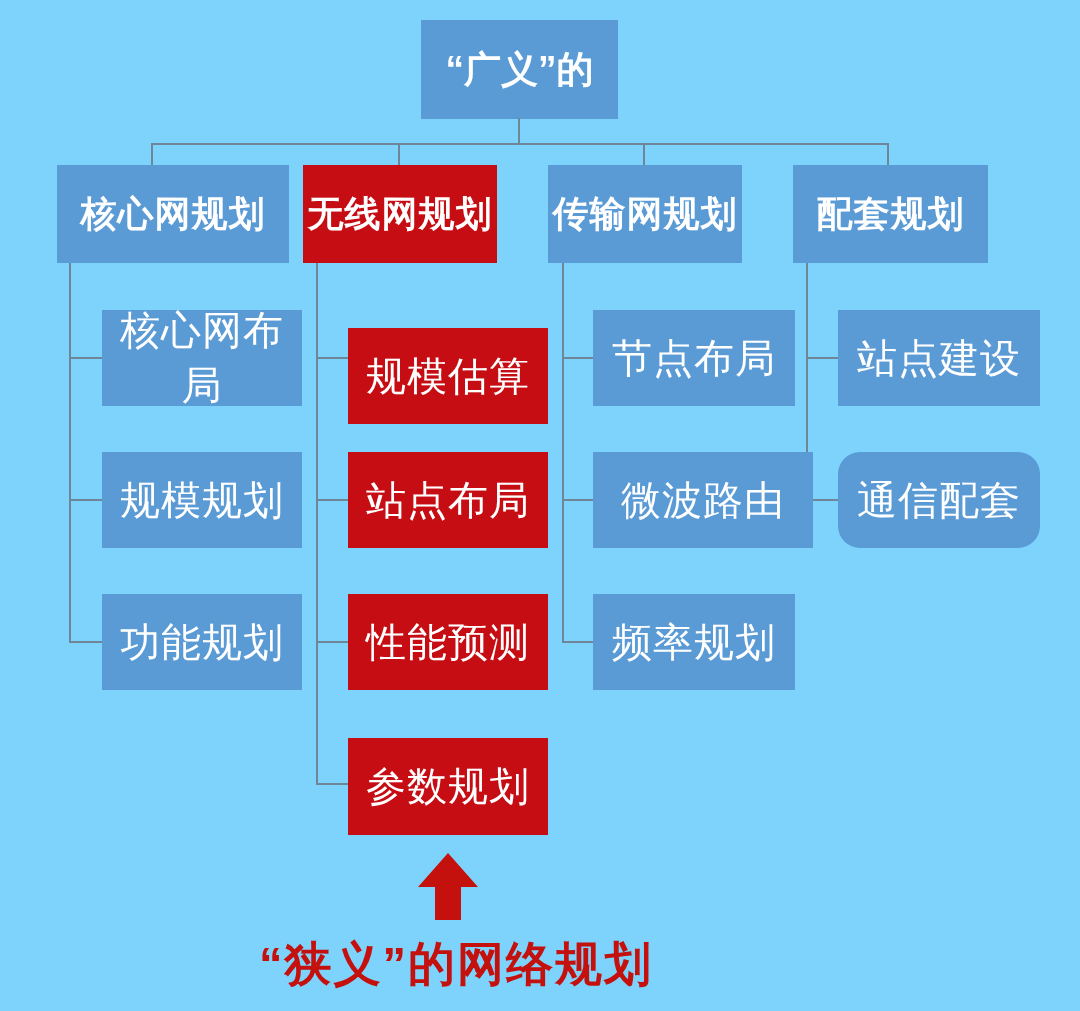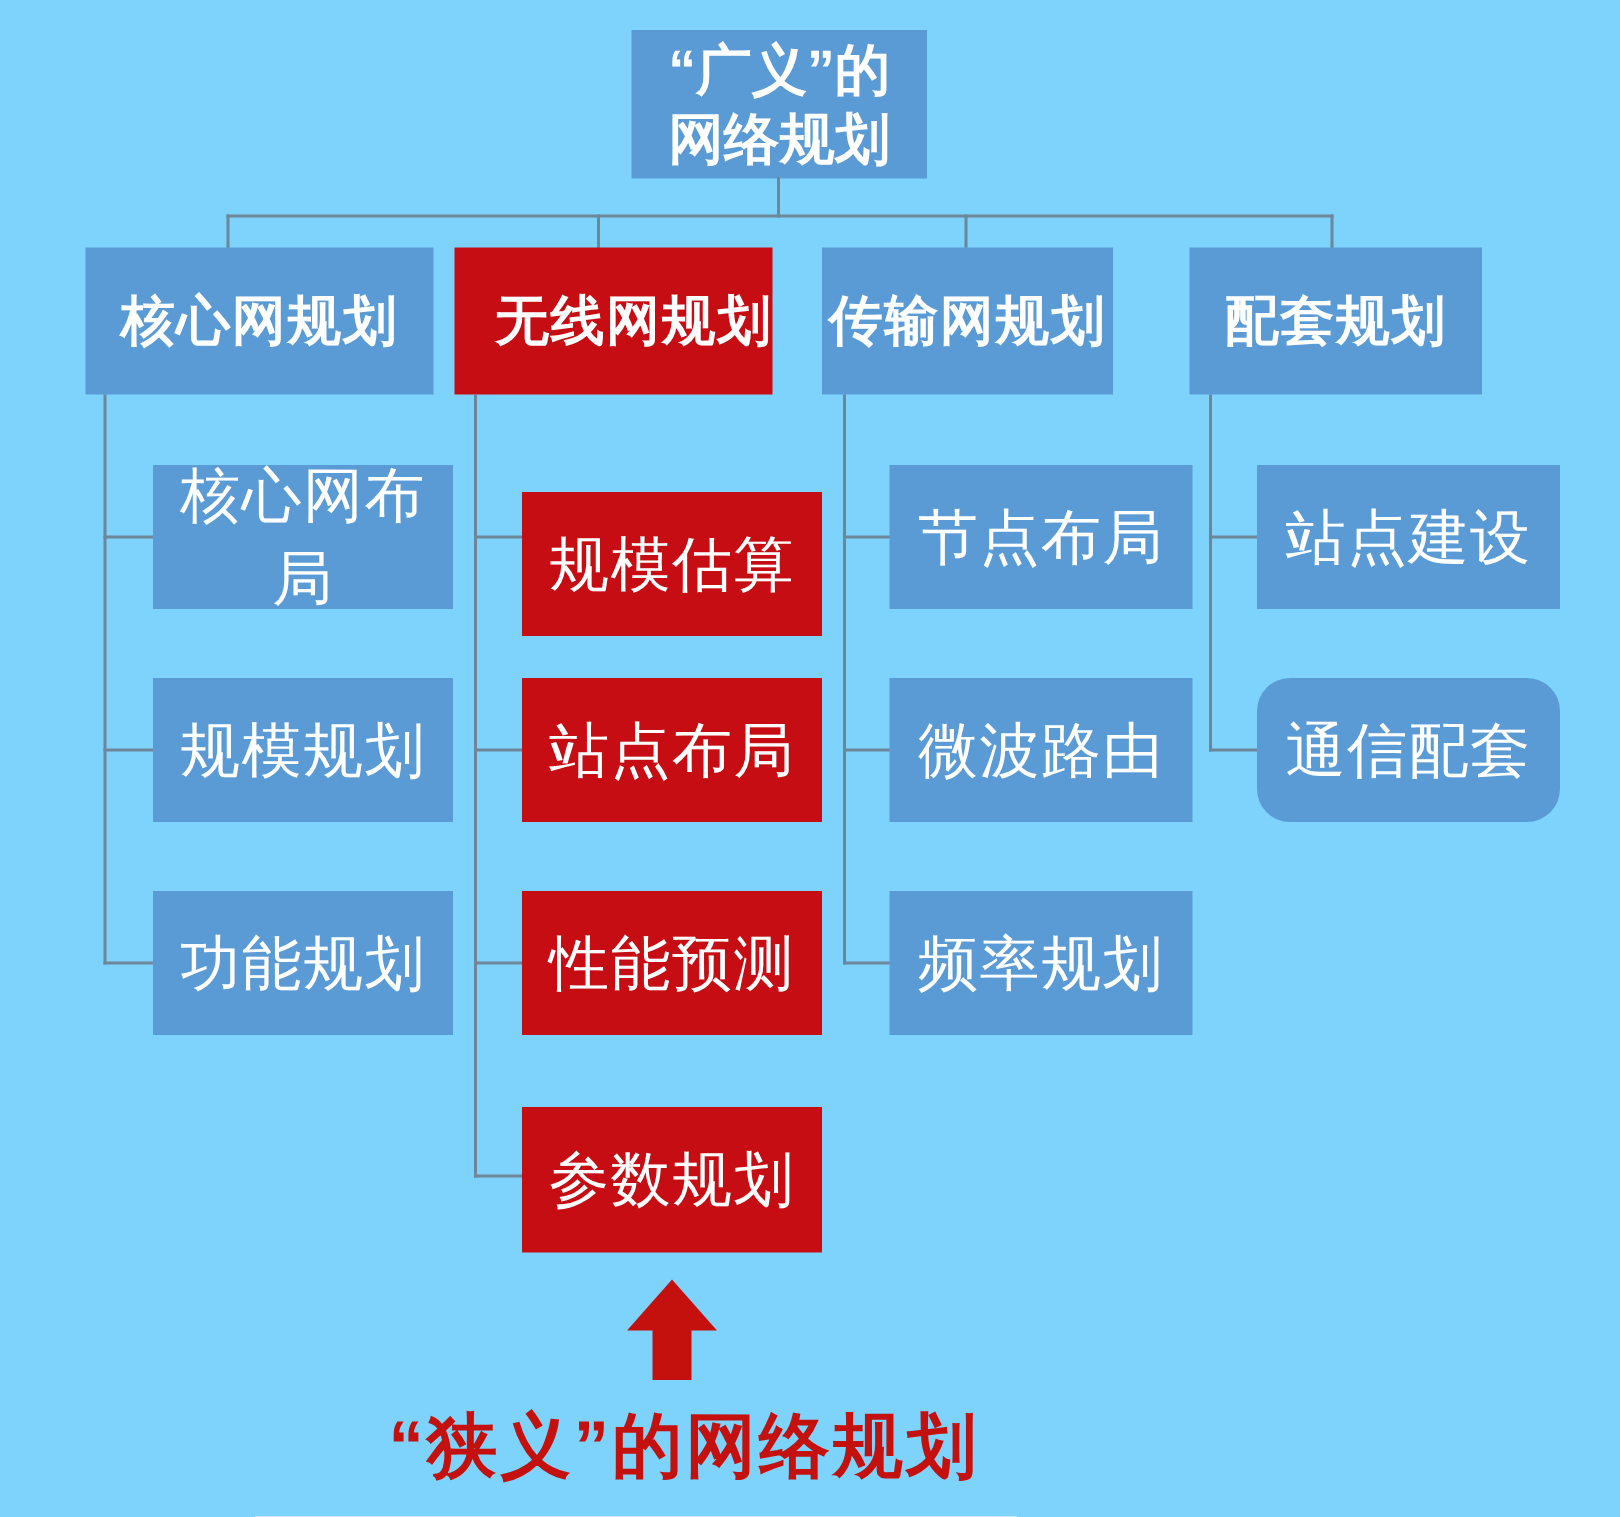--- a/index.html
+++ b/index.html
@@ -30,35 +30,34 @@
   }
 </style>
 </head>
 <body>
 
 <div id="canvas">
 
   <div class="box blue root-box" style="left:421px;top:20px;width:197px;height:99px;">
     <div>
       <div>“广义”的</div>
-      <div>网络规划</div>
     </div>
   </div>
 
   <div class="line" style="left:518px;top:118px;width:2px;height:27px;"></div>
   <div class="line" style="left:151px;top:143px;width:738px;height:2px;"></div>
   <div class="line" style="left:151px;top:143px;width:2px;height:23px;"></div>
   <div class="line" style="left:398px;top:143px;width:2px;height:23px;"></div>
   <div class="line" style="left:643px;top:143px;width:2px;height:23px;"></div>
   <div class="line" style="left:887px;top:143px;width:2px;height:23px;"></div>
 
   <div class="box blue hdr" style="left:57px;top:165px;width:232px;height:98px;">
     <span>核心网规划</span>
   </div>
-  <div class="box red hdr" style="left:303px;top:165px;width:212px;height:98px;justify-content:flex-end;">
+  <div class="box red hdr" style="left:303px;top:165px;width:194px;height:98px;">
     <span>无线网规划</span>
   </div>
   <div class="box blue hdr" style="left:548px;top:165px;width:194px;height:98px;">
     <span>传输网规划</span>
   </div>
   <div class="box blue hdr" style="left:793px;top:165px;width:195px;height:98px;">
     <span>配套规划</span>
   </div>
 
   <div class="line" style="left:69px;top:263px;width:2px;height:380px;"></div>
@@ -100,21 +99,21 @@
   <div class="box red child" style="left:348px;top:594px;width:200px;height:96px;">
     <span>性能预测</span>
   </div>
   <div class="box red child" style="left:348px;top:738px;width:200px;height:97px;">
     <span>参数规划</span>
   </div>
 
   <div class="box blue child" style="left:593px;top:310px;width:202px;height:96px;">
     <span>节点布局</span>
   </div>
-  <div class="box blue child" style="left:593px;top:452px;width:202px;height:96px;">
+  <div class="box blue child" style="left:593px;top:452px;width:220px;height:96px;">
     <span>微波路由</span>
   </div>
   <div class="box blue child" style="left:593px;top:594px;width:202px;height:96px;">
     <span>频率规划</span>
   </div>
 
   <div class="box blue child" style="left:838px;top:310px;width:202px;height:96px;">
     <span>站点建设</span>
   </div>
   <div class="box blue child" style="left:838px;top:452px;width:202px;height:96px;border-radius:22px;">

